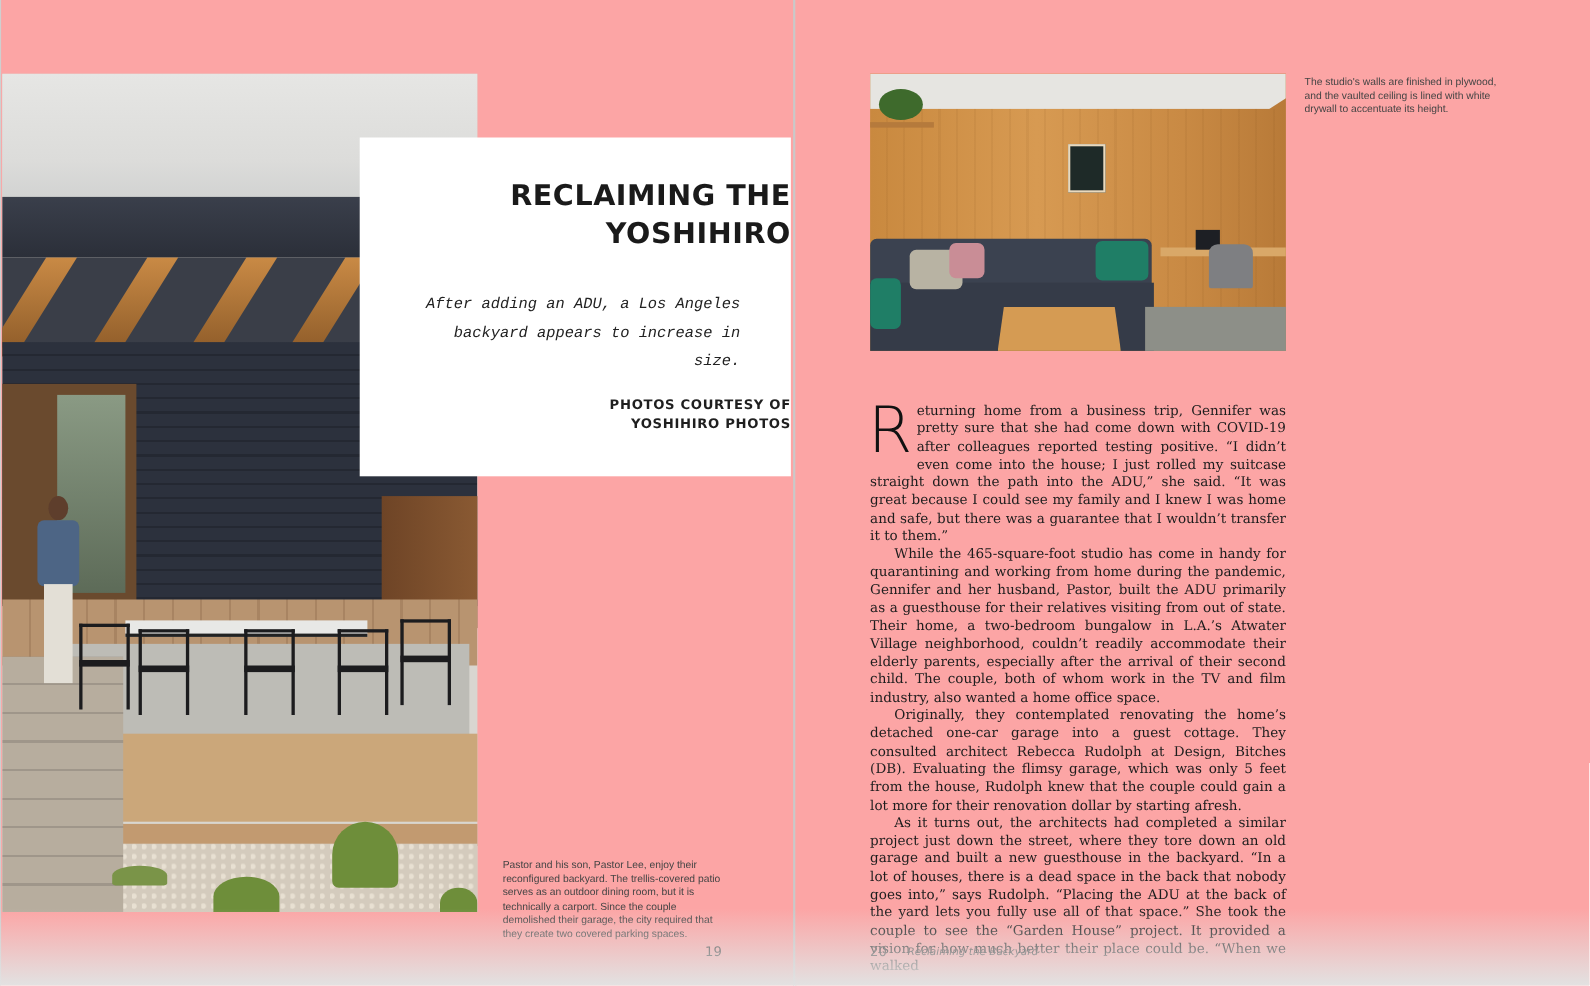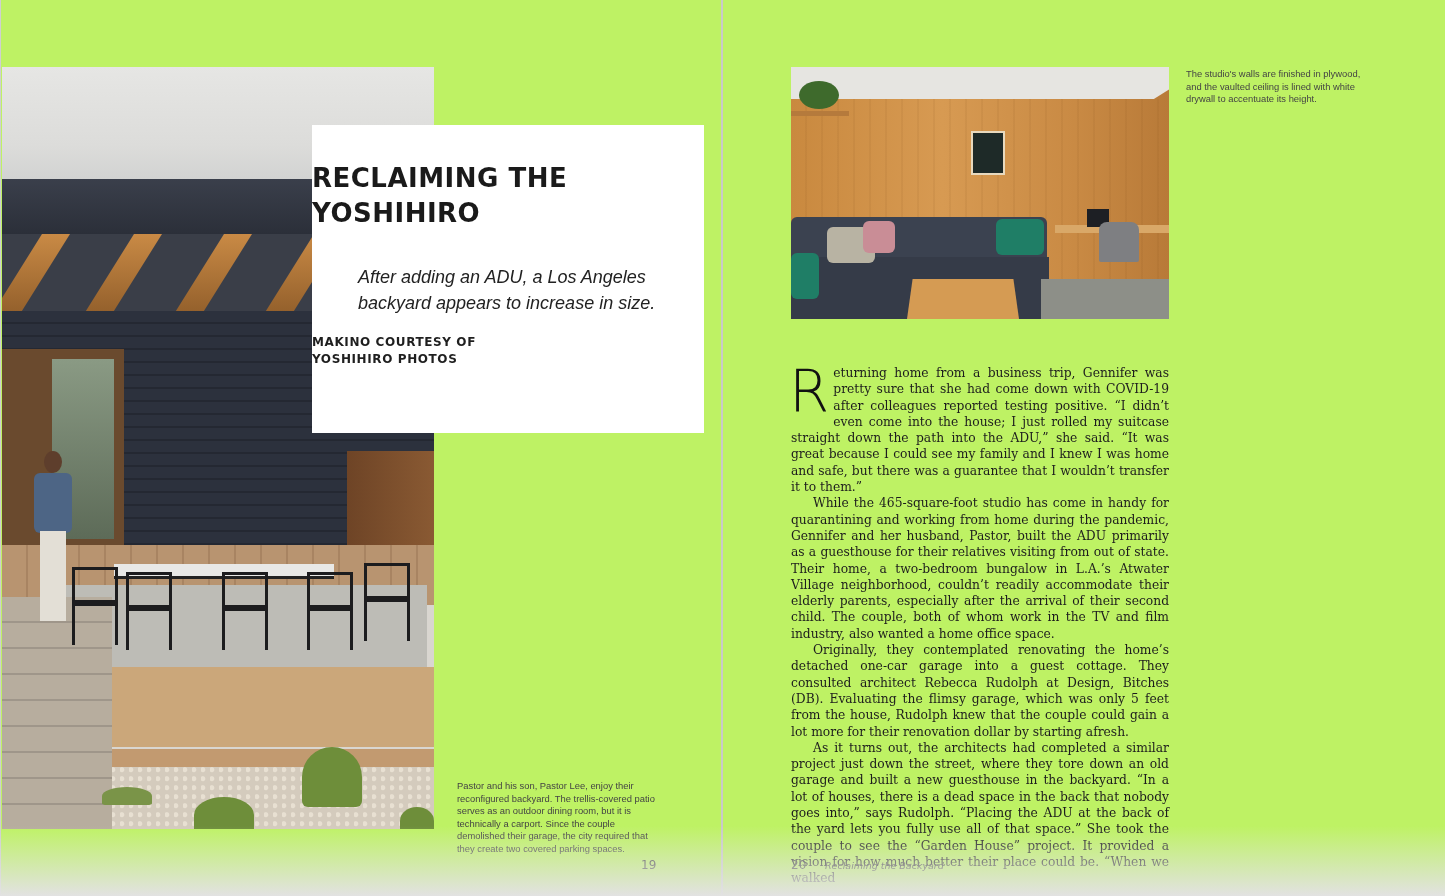--- a/index.html
+++ b/index.html
@@ -2,21 +2,21 @@
 <html><head>
   <meta charset="utf-8">
   <style>
     html, body { margin:0; padding:0; }
     body {
       width:1445px; height:896px; overflow:hidden; position:relative;
       background:#ffffff;
       font-family:"DejaVu Sans", sans-serif;
     }
     .spread { position:absolute; inset:0; }
-    .page { position:absolute; top:0; height:896px; background:#bef264; overflow:hidden; }
+    .page { position:absolute; top:0; height:896px; background:#fca5a5; overflow:hidden; }
     .page.left { left:0; width:722px; border-left:1px solid #cfcfcf; box-sizing:border-box; }
     .page.right { left:723px; width:722px; }
     .gutter { position:absolute; left:721px; top:0; width:3px; height:896px; background:#c9c9c9; }
     .bottom-shade {
       position:absolute; left:0; right:0; bottom:0; height:70px;
       background:linear-gradient(to bottom, rgba(255,255,255,0), rgba(226,226,226,1));
       pointer-events:none;
     }
 
     
@@ -45,25 +45,25 @@
       background:repeating-linear-gradient(to bottom,#b7ad9e 0 24px,#9f968a 24px 26px); }
     .hero .table { position:absolute; left:112px; top:497px; width:220px; height:12px; background:#e8e8e6; border-bottom:3px solid #222; }
     .hero .chair { position:absolute; width:46px; height:78px; border:3px solid #1c1c1e; border-bottom:none; box-sizing:border-box; }
     .hero .chair::after { content:""; position:absolute; left:-3px; right:-3px; top:30px; height:6px; background:#1c1c1e; }
     .hero .person { position:absolute; left:30px; top:384px; width:40px; height:176px; }
     .hero .person .head { position:absolute; left:12px; top:0; width:18px; height:22px; border-radius:50%; background:#5e3e2c; }
     .hero .person .jacket { position:absolute; left:2px; top:22px; width:38px; height:60px; background:#4d6585; border-radius:6px; }
     .hero .person .pants { position:absolute; left:8px; top:80px; width:26px; height:90px; background:#e3dfd6; }
     .hero .grass { position:absolute; border-radius:50% 50% 10% 10%; background:#6e8e3a; }
 
-    .title-box { position:absolute; left:311px; top:125px; width:392px; height:308px; background:#fff; text-align:left; }
+    .title-box { position:absolute; left:326px; top:125px; width:392px; height:308px; background:#fff; text-align:right; }
     .title-box h1 { margin:36px 0 0; font-family:"DejaVu Sans", sans-serif; font-weight:bold;
       font-size:26px; letter-spacing:0.5px; line-height:35px; color:#1a1a1a; }
-    .title-box .dek { margin:33px auto 0; width:300px; font-family:Liberation Sans, sans-serif; font-style:italic;
-      font-size:18px; line-height:26px; color:#222; font-weight:normal; }
+    .title-box .dek { margin:33px auto 0; width:300px; font-family:Liberation Mono, monospace; font-style:italic;
+      font-size:14px; line-height:26px; color:#222; font-weight:normal; }
     .title-box .credit { margin:18px 0 0; font-size:12px; font-weight:bold; letter-spacing:0.6px; line-height:17px; color:#1f1f1f; }
 
     .caption { position:absolute; font-family:"Liberation Sans", sans-serif; font-size:9.4px; line-height:12.6px; color:#444; }
     .caption.left-cap { left:456px; top:780px; width:200px; }
     .caption.right-cap { left:463px; top:68px; width:190px; }
 
     .folio { position:absolute; font-family:"DejaVu Sans", sans-serif; font-size:12px; color:#333; }
     .folio.left-num { left:640px; top:858px; }
     .folio.right-num { left:68px; top:858px; }
     .running-head { position:absolute; left:102px; top:860px; font-family:"DejaVu Sans", sans-serif; font-style:italic; font-size:9.5px; color:#333; }
@@ -137,21 +137,21 @@
       <div class="grass" style="left:398px;top:740px;width:34px;height:28px"></div>
     </div>
 
     <div class="title-box">
       <h1>
         <span>RECLAIMING THE</span><br>
         <span>YOSHIHIRO</span>
       </h1>
       <p class="dek">After adding an ADU, a Los Angeles backyard appears to increase in size.</p>
       <p class="credit">
-        <span>MAKINO COURTESY OF</span><br>
+        <span>PHOTOS COURTESY OF</span><br>
         <span>YOSHIHIRO PHOTOS</span>
       </p>
     </div>
 
     <div class="caption left-cap">Pastor and his son, Pastor Lee, enjoy their reconfigured backyard. The trellis-covered patio serves as an outdoor dining room, but it is technically a carport. Since the couple demolished their garage, the city required that they create two covered parking spaces.</div>
     <div class="folio left-num">19</div>
   </div>
 
   <div class="gutter"></div>
 

